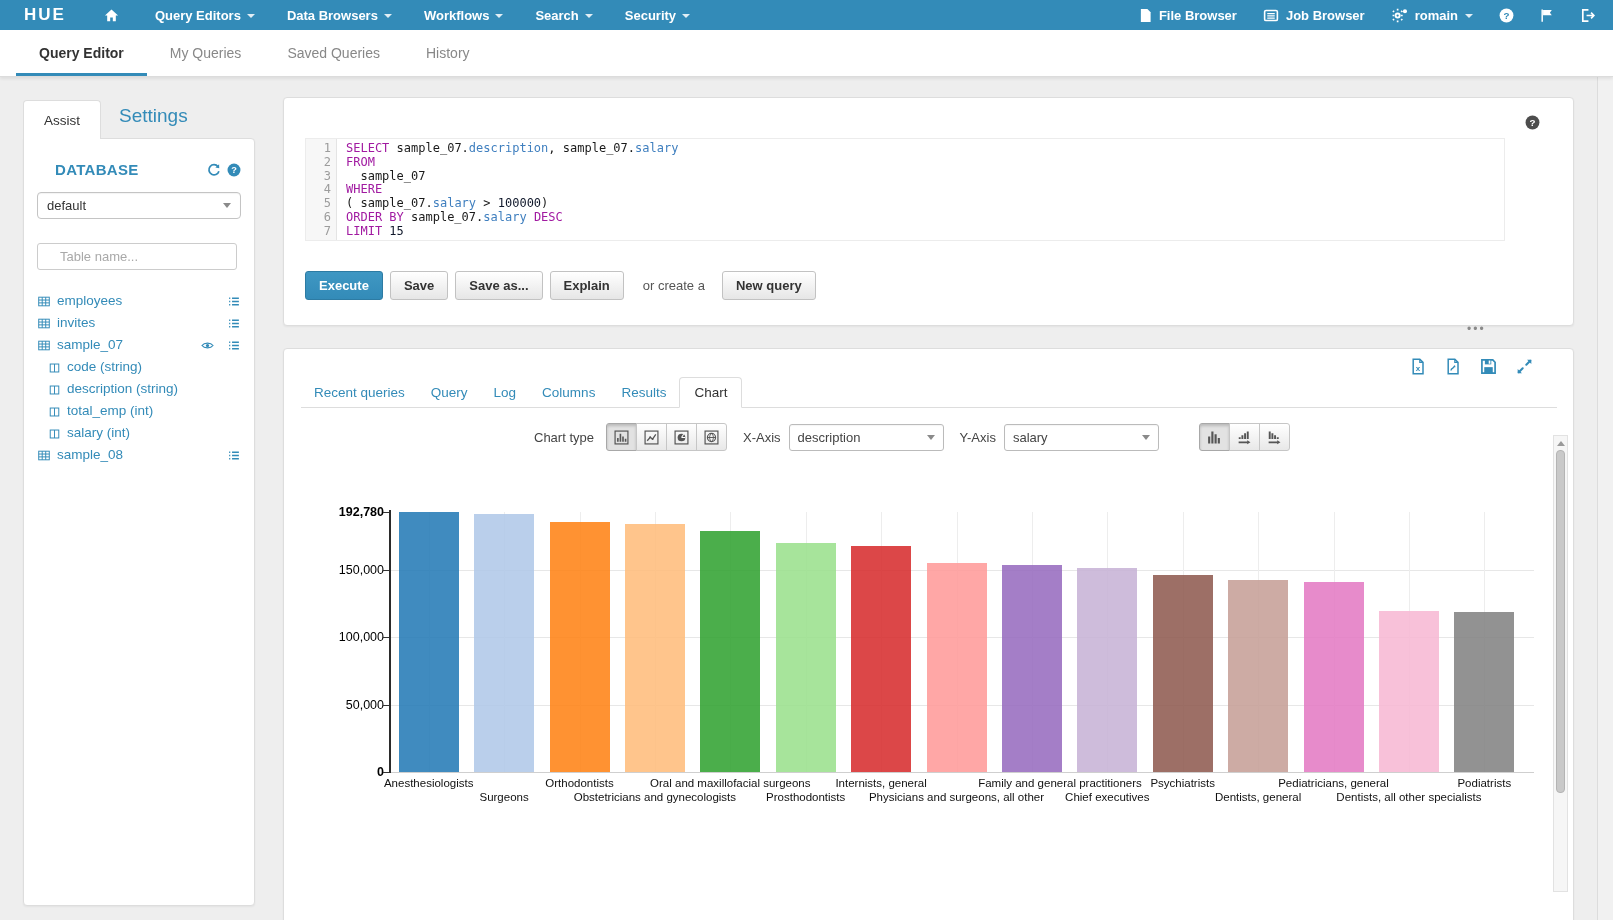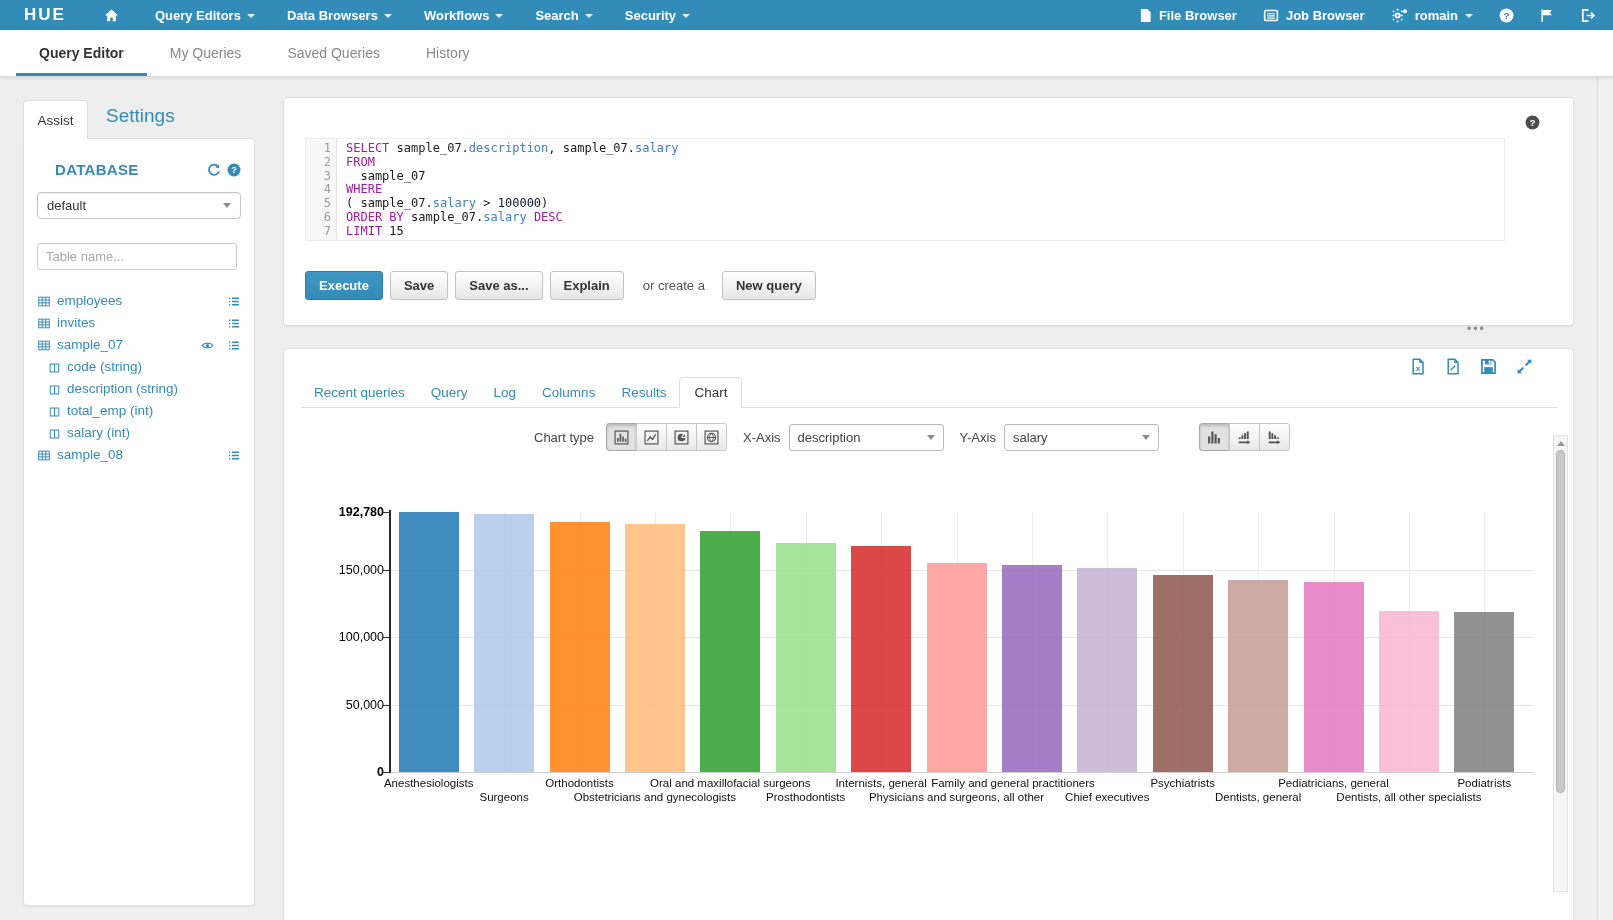--- a/index.html
+++ b/index.html
@@ -26,36 +26,36 @@
   .sub-tabs { display:flex; margin-left:16px; }
   .sub-tab { padding:0 23px; display:flex; align-items:center; font-size:14px; color:#888; cursor:pointer; position:relative;}
   .sub-tab.active { color:#333; font-weight:bold; }
   .sub-tab.active::after { content:""; position:absolute; left:0; right:0; bottom:0; height:3px; background:#338bb8; }
 
   
   .page-scroll { position:absolute; left:1597px; top:77px; width:16px; height:843px; background:#f1f1f1; border-left:1px solid #dcdcdc; }
 
   
   .assist-tabs { position:absolute; left:23px; top:99px; height:40px; display:flex; align-items:flex-end; gap:18px; z-index:5;}
-  .assist-tab { width:65px; height:39px; background:#fff; border:1px solid #ddd; border-bottom:none;
+  .assist-tab { width:78px; height:39px; background:#fff; border:1px solid #ddd; border-bottom:none;
                 border-radius:4px 4px 0 0; display:flex; align-items:center; justify-content:center;
                 font-size:13.5px; color:#333; cursor:pointer; position:relative; z-index:6;}
   .settings-link { color:#338bb8; font-size:19px; margin-bottom:12px; cursor:pointer;}
   .assist-panel { position:absolute; left:23px; top:138px; width:232px; height:768px; background:#fff;
                   border:1px solid #ddd; border-radius:0 4px 4px 4px; box-shadow:0 1px 2px rgba(0,0,0,.05);
                   padding:16px 11px; z-index:4;}
   .db-head { display:flex; justify-content:space-between; align-items:center; margin:6px 2px 14px 20px;}
   .db-title { color:#338bb8; font-weight:bold; font-size:15px; letter-spacing:.3px;}
   .db-actions { display:flex; align-items:center; gap:6px; color:#338bb8;}
   .db-select { height:27px; border:1px solid #c4c4c4; border-radius:4px; background:#fff;
                display:flex; align-items:center; justify-content:space-between; padding:0 9px;
                font-size:13px; color:#333; margin:0 2px 24px 2px; cursor:pointer;
                box-shadow:inset 0 1px 1px rgba(0,0,0,.05);}
   .caret-dn { width:0; height:0; border-left:4px solid transparent; border-right:4px solid transparent; border-top:5px solid #8a8a8a;}
-  .table-filter { width:200px; height:27px; border:1px solid #ccc; border-radius:3px; padding:0 8px;
+  .table-filter { width:200px; height:27px; border:1px solid #ccc; border-radius:3px; padding:0 22px;
                   font-size:13px; color:#333; margin:0 2px 16px 2px; font-family:"Liberation Sans",sans-serif;}
   .table-filter::placeholder { color:#a9a9a9; }
   .tree { font-size:13.5px; }
   .tree-row { display:flex; align-items:flex-end; height:22px; gap:6px; color:#338bb8; cursor:pointer; padding:0 2px;}
   .tree-row .lbl { white-space:nowrap; }
   .tree-row .sp { flex:1; }
   .tree-row.col { padding-left:13px; }
   .tree-ic { color:#338bb8; display:flex; }
 
   
@@ -572,21 +572,21 @@
       <div class="xlabel" style="left: 220.9px; top: 312px;">Obstetricians and gynecologists</div>
       <div class="bar" style="left: 416.3px; width: 60px; top: 52.3402px; height: 240.66px; background: rgb(44, 160, 44);"></div>
       <div class="xlabel" style="left: 296.3px; top: 298px;">Oral and maxillofacial surgeons</div>
       <div class="bar" style="left: 491.7px; width: 60px; top: 63.9794px; height: 229.021px; background: rgb(152, 223, 138);"></div>
       <div class="xlabel" style="left: 371.7px; top: 312px;">Prosthodontists</div>
       <div class="bar" style="left: 567.1px; width: 60px; top: 67.405px; height: 225.595px; background: rgb(214, 39, 40);"></div>
       <div class="xlabel" style="left: 447.1px; top: 298px;">Internists, general</div>
       <div class="bar" style="left: 642.5px; width: 60px; top: 83.7511px; height: 209.249px; background: rgb(255, 152, 150);"></div>
       <div class="xlabel" style="left: 522.5px; top: 312px;">Physicians and surgeons, all other</div>
       <div class="bar" style="left: 717.9px; width: 60px; top: 85.7876px; height: 207.212px; background: rgb(148, 103, 189);"></div>
-      <div class="xlabel" style="left: 573px; top: 298px; padding-left: 12px;">Family and general practitioners</div>
+      <div class="xlabel" style="left: 620px; top: 298px; padding-left: 12px;">Family and general practitioners</div>
       <div class="bar" style="left: 793.3px; width: 60px; top: 88.8492px; height: 204.151px; background: rgb(197, 176, 213);"></div>
       <div class="xlabel" style="left: 673.3px; top: 312px;">Chief executives</div>
       <div class="bar" style="left: 868.7px; width: 60px; top: 95.8893px; height: 197.111px; background: rgb(140, 86, 75);"></div>
       <div class="xlabel" style="left: 748.7px; top: 298px;">Psychiatrists</div>
       <div class="bar" style="left: 944.1px; width: 60px; top: 101.392px; height: 191.608px; background: rgb(196, 156, 148);"></div>
       <div class="xlabel" style="left: 824.1px; top: 312px;">Dentists, general</div>
       <div class="bar" style="left: 1019.5px; width: 60px; top: 103.253px; height: 189.747px; background: rgb(227, 119, 194);"></div>
       <div class="xlabel" style="left: 899.5px; top: 298px;">Pediatricians, general</div>
       <div class="bar" style="left: 1094.9px; width: 60px; top: 132.371px; height: 160.629px; background: rgb(247, 182, 210);"></div>
       <div class="xlabel" style="left: 974.9px; top: 312px;">Dentists, all other specialists</div>

